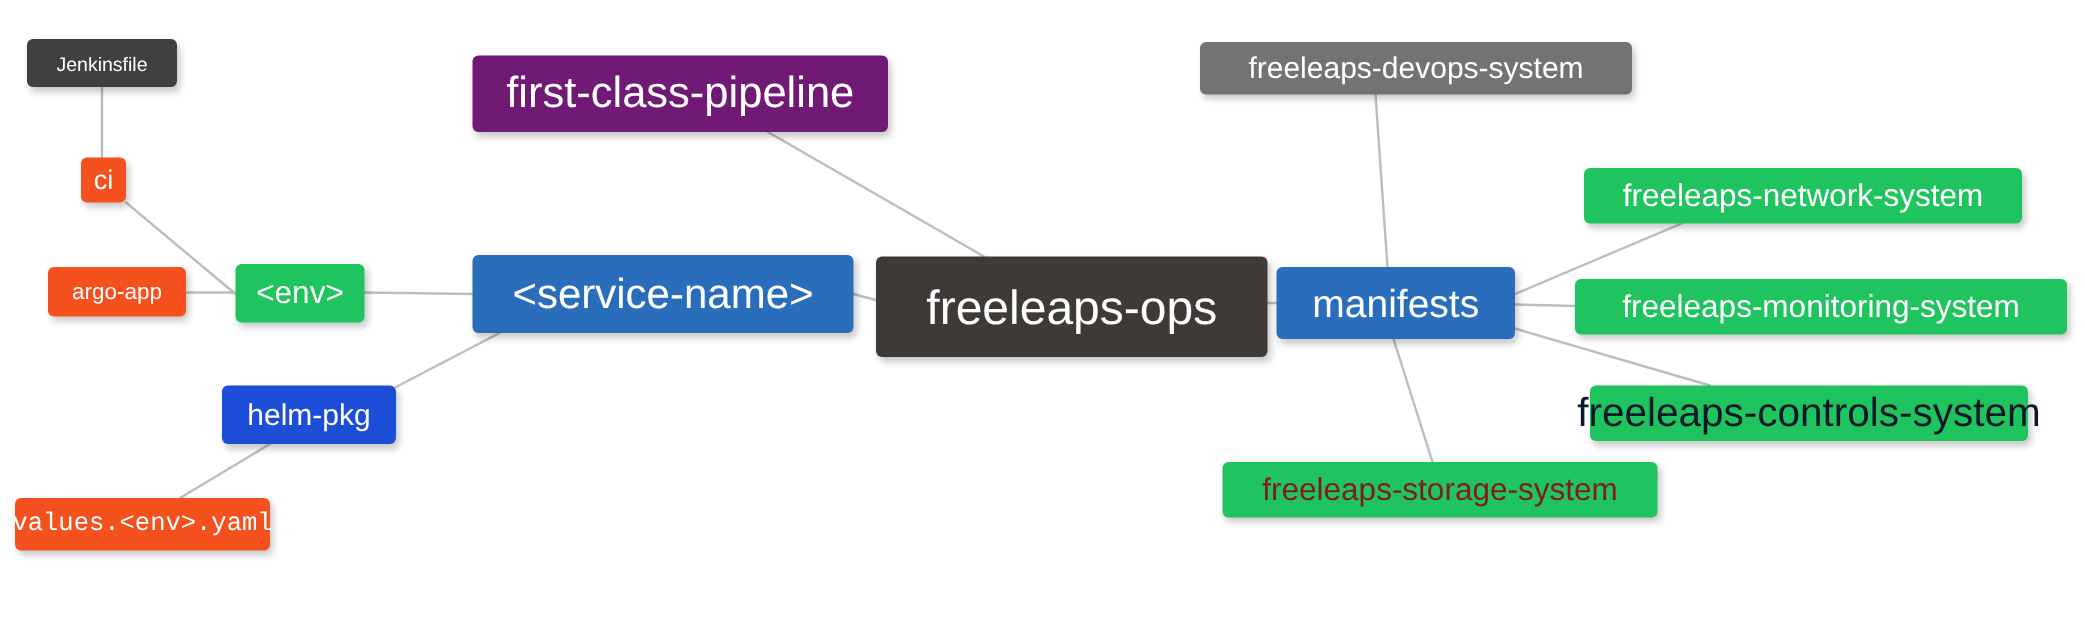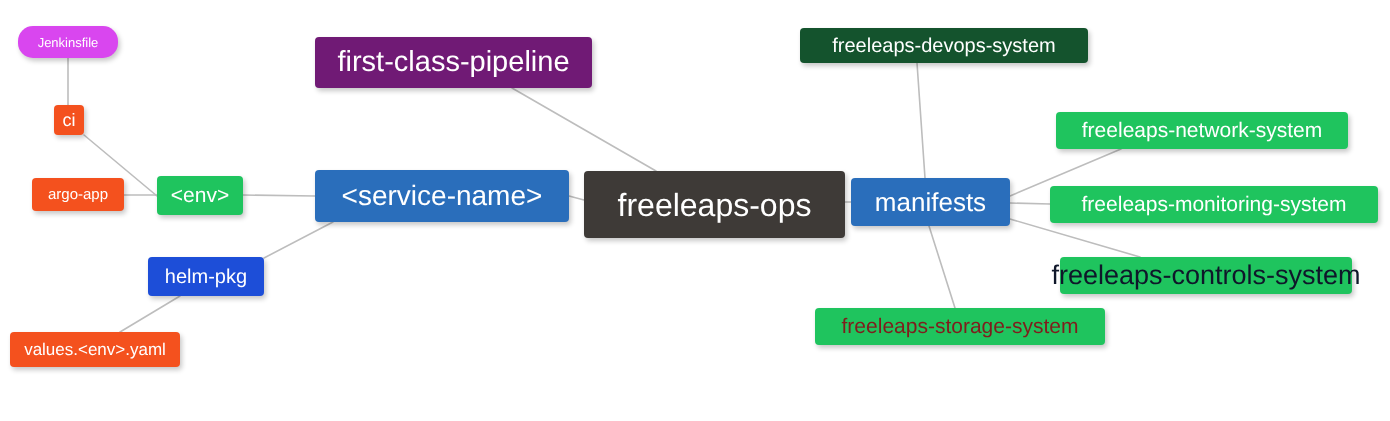--- a/index.html
+++ b/index.html
@@ -57,51 +57,51 @@
       <line x1="569" y1="196" x2="584" y2="200" stroke="#bdbdbd" stroke-width="1.6" stroke-linecap="round"></line>
       <line x1="512" y1="88" x2="656" y2="171" stroke="#bdbdbd" stroke-width="1.6" stroke-linecap="round"></line>
       <line x1="845" y1="202" x2="851" y2="202" stroke="#bdbdbd" stroke-width="1.6" stroke-linecap="round"></line>
       <line x1="925" y1="178" x2="917" y2="63" stroke="#bdbdbd" stroke-width="1.6" stroke-linecap="round"></line>
       <line x1="1010" y1="196" x2="1121" y2="149" stroke="#bdbdbd" stroke-width="1.6" stroke-linecap="round"></line>
       <line x1="1010" y1="203" x2="1050" y2="204" stroke="#bdbdbd" stroke-width="1.6" stroke-linecap="round"></line>
       <line x1="1010" y1="219" x2="1140" y2="257" stroke="#bdbdbd" stroke-width="1.6" stroke-linecap="round"></line>
       <line x1="929" y1="226" x2="955" y2="308" stroke="#bdbdbd" stroke-width="1.6" stroke-linecap="round"></line>
     </svg>
   <div id="node-layer">
-      <div class="node" style="left: 18px; top: 26px; width: 100px; height: 32px; background: #d946ef; font-size: 13px; color: rgb(255, 255, 255); border-radius: 15px;">
+      <div class="node" style="left: 18px; top: 26px; width: 100px; height: 32px; background: #404040; font-size: 13px; color: rgb(255, 255, 255);">
         <span>Jenkinsfile</span>
       </div>
       <div class="node" style="left: 54px; top: 105px; width: 30px; height: 30px; background: rgb(244, 81, 30); font-size: 18px; color: rgb(255, 255, 255);">
         <span>ci</span>
       </div>
       <div class="node" style="left: 32px; top: 178px; width: 92px; height: 33px; background: rgb(244, 81, 30); font-size: 15px; color: rgb(255, 255, 255); text-align: center;">
         <span>argo-app</span>
       </div>
       <div class="node" style="left: 157px; top: 176px; width: 86px; height: 39px; background: rgb(31, 196, 94); font-size: 21px; color: rgb(255, 255, 255);">
         <span>&lt;env&gt;</span>
       </div>
       <div class="node" style="left: 148px; top: 257px; width: 116px; height: 39px; background: #1d4ed8; font-size: 20px; color: rgb(255, 255, 255);">
         <span>helm-pkg</span>
       </div>
-      <div class="node" style="left: 10px; top: 332px; width: 170px; height: 35px; background: rgb(244, 81, 30); font-size: 17px; color: rgb(255, 255, 255);">
+      <div class="node" style="left: 10px; top: 332px; width: 170px; height: 35px; background: rgb(244, 81, 30); font-size: 17px; color: rgb(255, 255, 255); font-family: Liberation Mono, monospace;">
         <span>values.&lt;env&gt;.yaml</span>
       </div>
       <div class="node" style="left: 315px; top: 37px; width: 277px; height: 51px; background: #701a75; font-size: 29px; color: rgb(255, 255, 255);">
         <span>first-class-pipeline</span>
       </div>
       <div class="node" style="left: 315px; top: 170px; width: 254px; height: 52px; background: rgb(42, 110, 187); font-size: 28px; color: rgb(255, 255, 255);">
         <span>&lt;service-name&gt;</span>
       </div>
       <div class="node" style="left: 584px; top: 171px; width: 261px; height: 67px; background: rgb(62, 58, 55); font-size: 32px; color: rgb(255, 255, 255);">
         <span>freeleaps-ops</span>
       </div>
       <div class="node" style="left: 851px; top: 178px; width: 159px; height: 48px; background: rgb(42, 110, 187); font-size: 26px; color: rgb(255, 255, 255);">
         <span>manifests</span>
       </div>
-      <div class="node" style="left: 800px; top: 28px; width: 288px; height: 35px; background: #14532d; font-size: 20px; color: rgb(255, 255, 255);">
+      <div class="node" style="left: 800px; top: 28px; width: 288px; height: 35px; background: #737373; font-size: 20px; color: rgb(255, 255, 255);">
         <span>freeleaps-devops-system</span>
       </div>
       <div class="node" style="left: 1056px; top: 112px; width: 292px; height: 37px; background: rgb(31, 196, 94); font-size: 21px; color: rgb(255, 255, 255); text-align: center;">
         <span>freeleaps-network-system</span>
       </div>
       <div class="node" style="left: 1050px; top: 186px; width: 328px; height: 37px; background: rgb(31, 196, 94); font-size: 21px; color: rgb(255, 255, 255);">
         <span>freeleaps-monitoring-system</span>
       </div>
       <div class="node" style="left: 1060px; top: 257px; width: 292px; height: 37px; background: rgb(31, 196, 94); font-size: 27px; color: #0f172a;">
         <span>freeleaps-controls-system</span>

